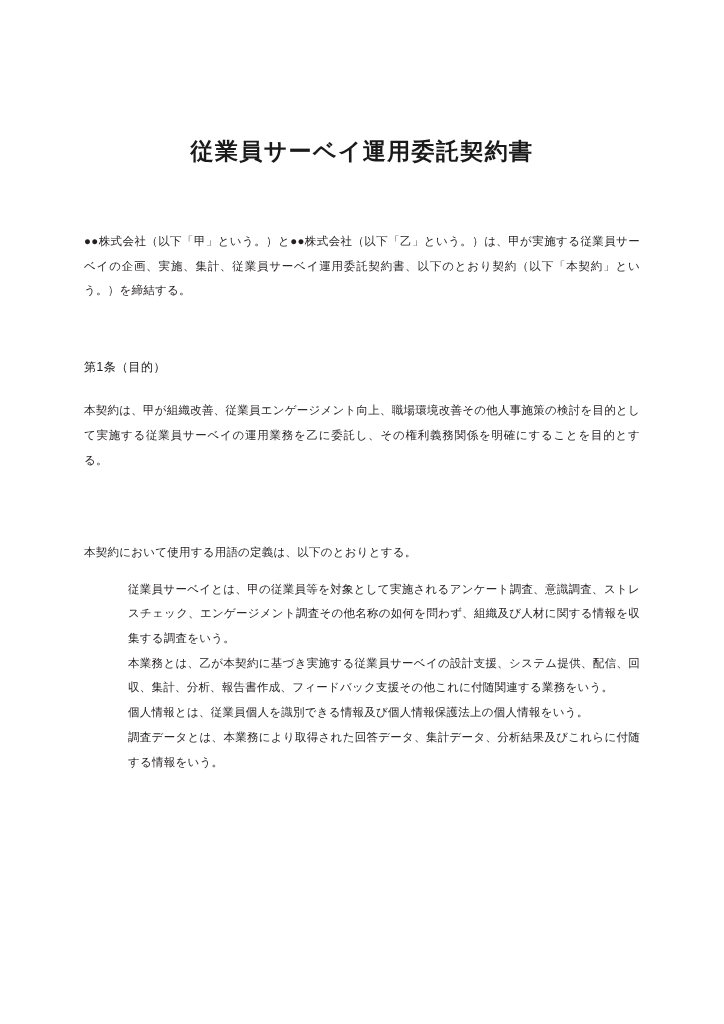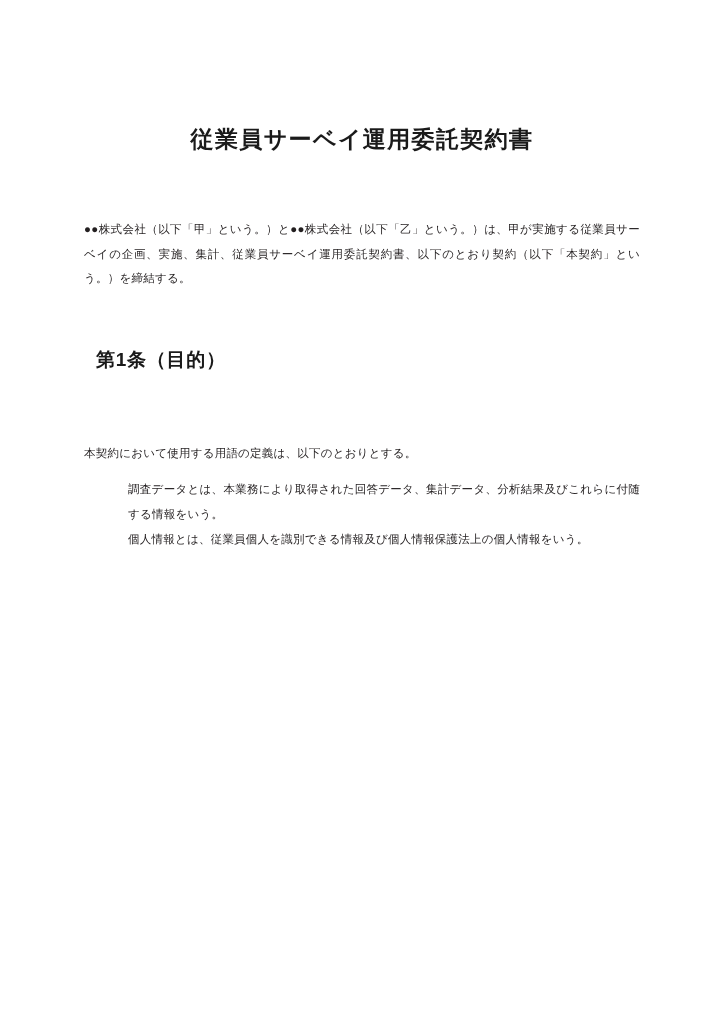--- a/index.html
+++ b/index.html
@@ -13,21 +13,21 @@
     font-family: "Liberation Sans", "DejaVu Sans", sans-serif;
     color: #231f20;
     -webkit-font-smoothing: antialiased;
   }
   .page {
     position: relative;
     width: 724px;
     height: 1024px;
     background: #ffffff;
     box-sizing: border-box;
-    padding: 0 84px;
+    padding: 12px 84px;
     overflow: hidden;
   }
   .doc-title {
     text-align: center;
     font-size: 23px;
     font-weight: bold;
     letter-spacing: 0.06em;
     margin: 0;
     padding-top: 124px;
     color: #1a1a1a;
@@ -37,24 +37,24 @@
     font-size: 11.5px;
     line-height: 2.15;
     letter-spacing: 0.02em;
     text-align: justify;
     color: #231f20;
   }
   .article {
     margin-top: 0;
   }
   .article-heading {
-    font-size: 19px;
-    font-weight: bold;
+    font-size: 12px;
+    font-weight: normal;
     letter-spacing: 0.04em;
-    margin: 12px;
+    margin: 0;
     color: #1a1a1a;
   }
   .art1 { margin-top: 56px; }
   .art2 { margin-top: 68px; }
   .art3 { margin-top: 72px; }
 
   .article-body {
     margin-top: 22px;
     font-size: 11.5px;
     line-height: 2.15;
@@ -87,24 +87,27 @@
 <body>
 
 <div class="page">
 
   <h1 class="doc-title">従業員サーベイ運用委託契約書</h1>
 
   <p class="preamble">●●株式会社（以下「甲」という。）と●●株式会社（以下「乙」という。）は、甲が実施する従業員サーベイの企画、実施、集計、従業員サーベイ運用委託契約書、以下のとおり契約（以下「本契約」という。）を締結する。</p>
 
   <section class="article art1">
     <h2 class="article-heading">第1条（目的）</h2>
+    <p class="article-body">本契約は、甲が組織改善、従業員エンゲージメント向上、職場環境改善その他人事施策の検討を目的として実施する従業員サーベイの運用業務を乙に委託し、その権利義務関係を明確にすることを目的とする。</p>
   </section>
 
   <section class="article art2">
     <p class="article-lead">本契約において使用する用語の定義は、以下のとおりとする。</p>
     <ul class="definition-list">
+      <li class="definition-item">従業員サーベイとは、甲の従業員等を対象として実施されるアンケート調査、意識調査、ストレスチェック、エンゲージメント調査その他名称の如何を問わず、組織及び人材に関する情報を収集する調査をいう。</li>
+      <li class="definition-item">本業務とは、乙が本契約に基づき実施する従業員サーベイの設計支援、システム提供、配信、回収、集計、分析、報告書作成、フィードバック支援その他これに付随関連する業務をいう。</li>
+      <li class="definition-item">個人情報とは、従業員個人を識別できる情報及び個人情報保護法上の個人情報をいう。</li>
       <li class="definition-item">調査データとは、本業務により取得された回答データ、集計データ、分析結果及びこれらに付随する情報をいう。</li>
-      <li class="definition-item">個人情報とは、従業員個人を識別できる情報及び個人情報保護法上の個人情報をいう。</li>
     </ul>
   </section>
 
 
 </div>
 
 </body></html>

